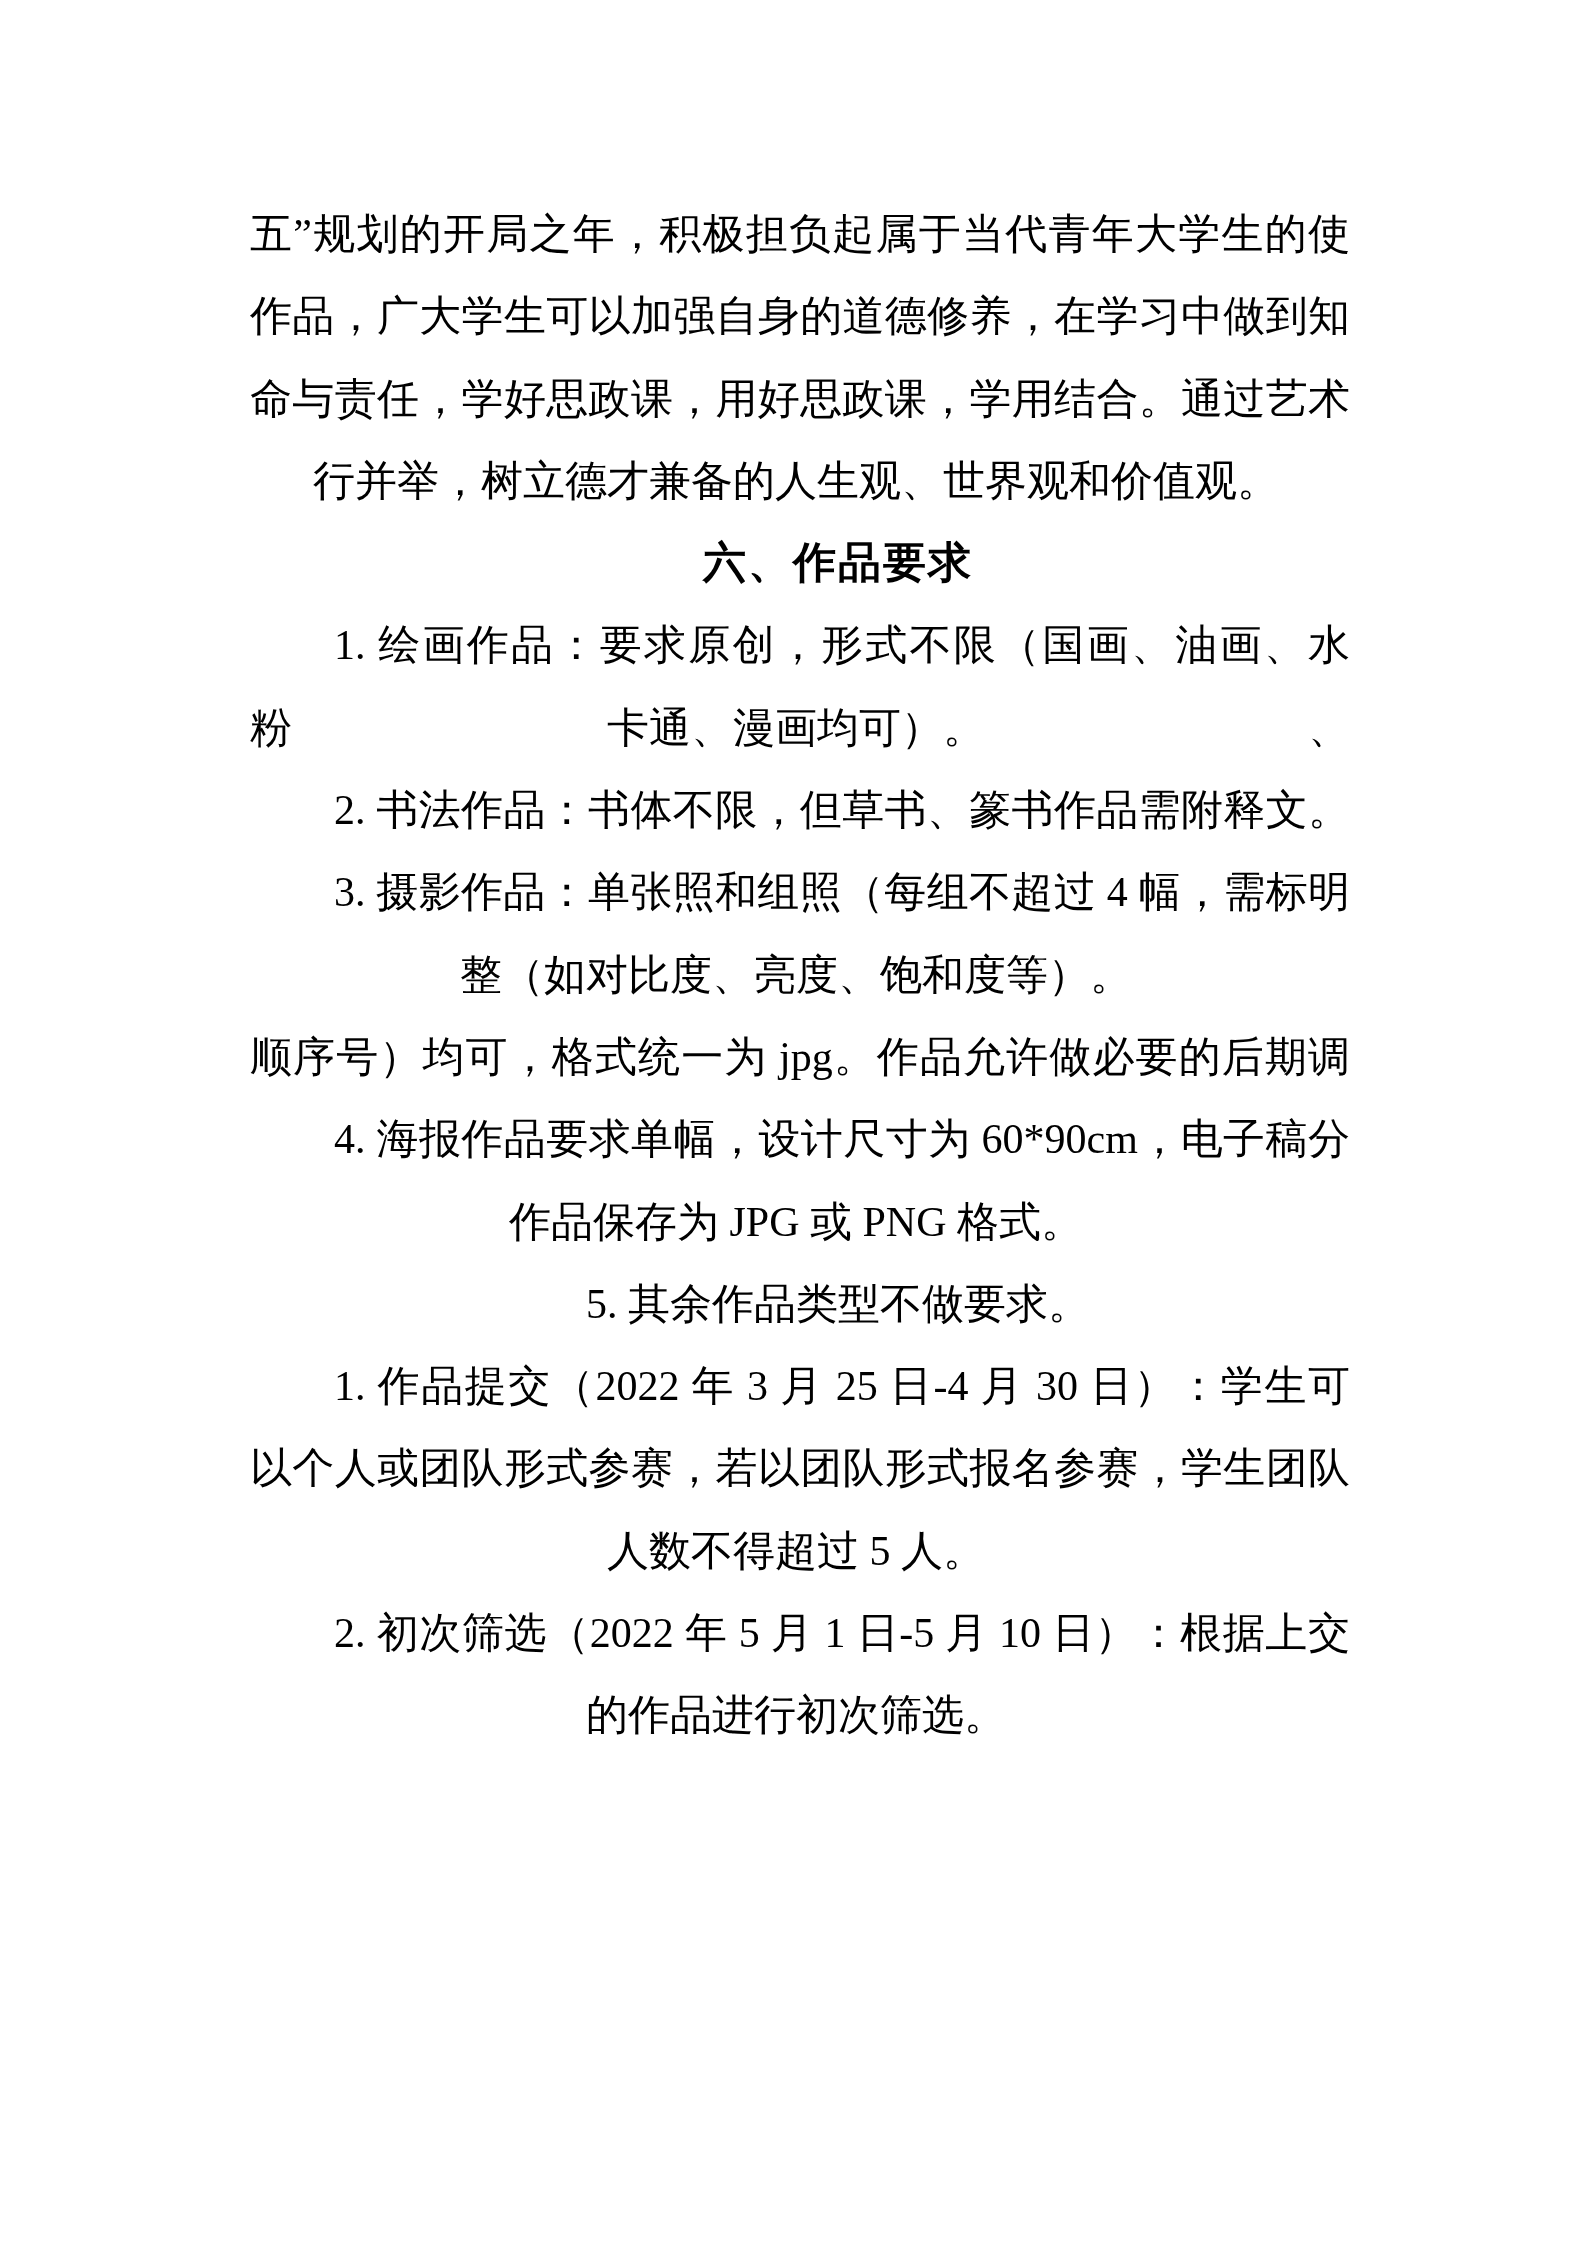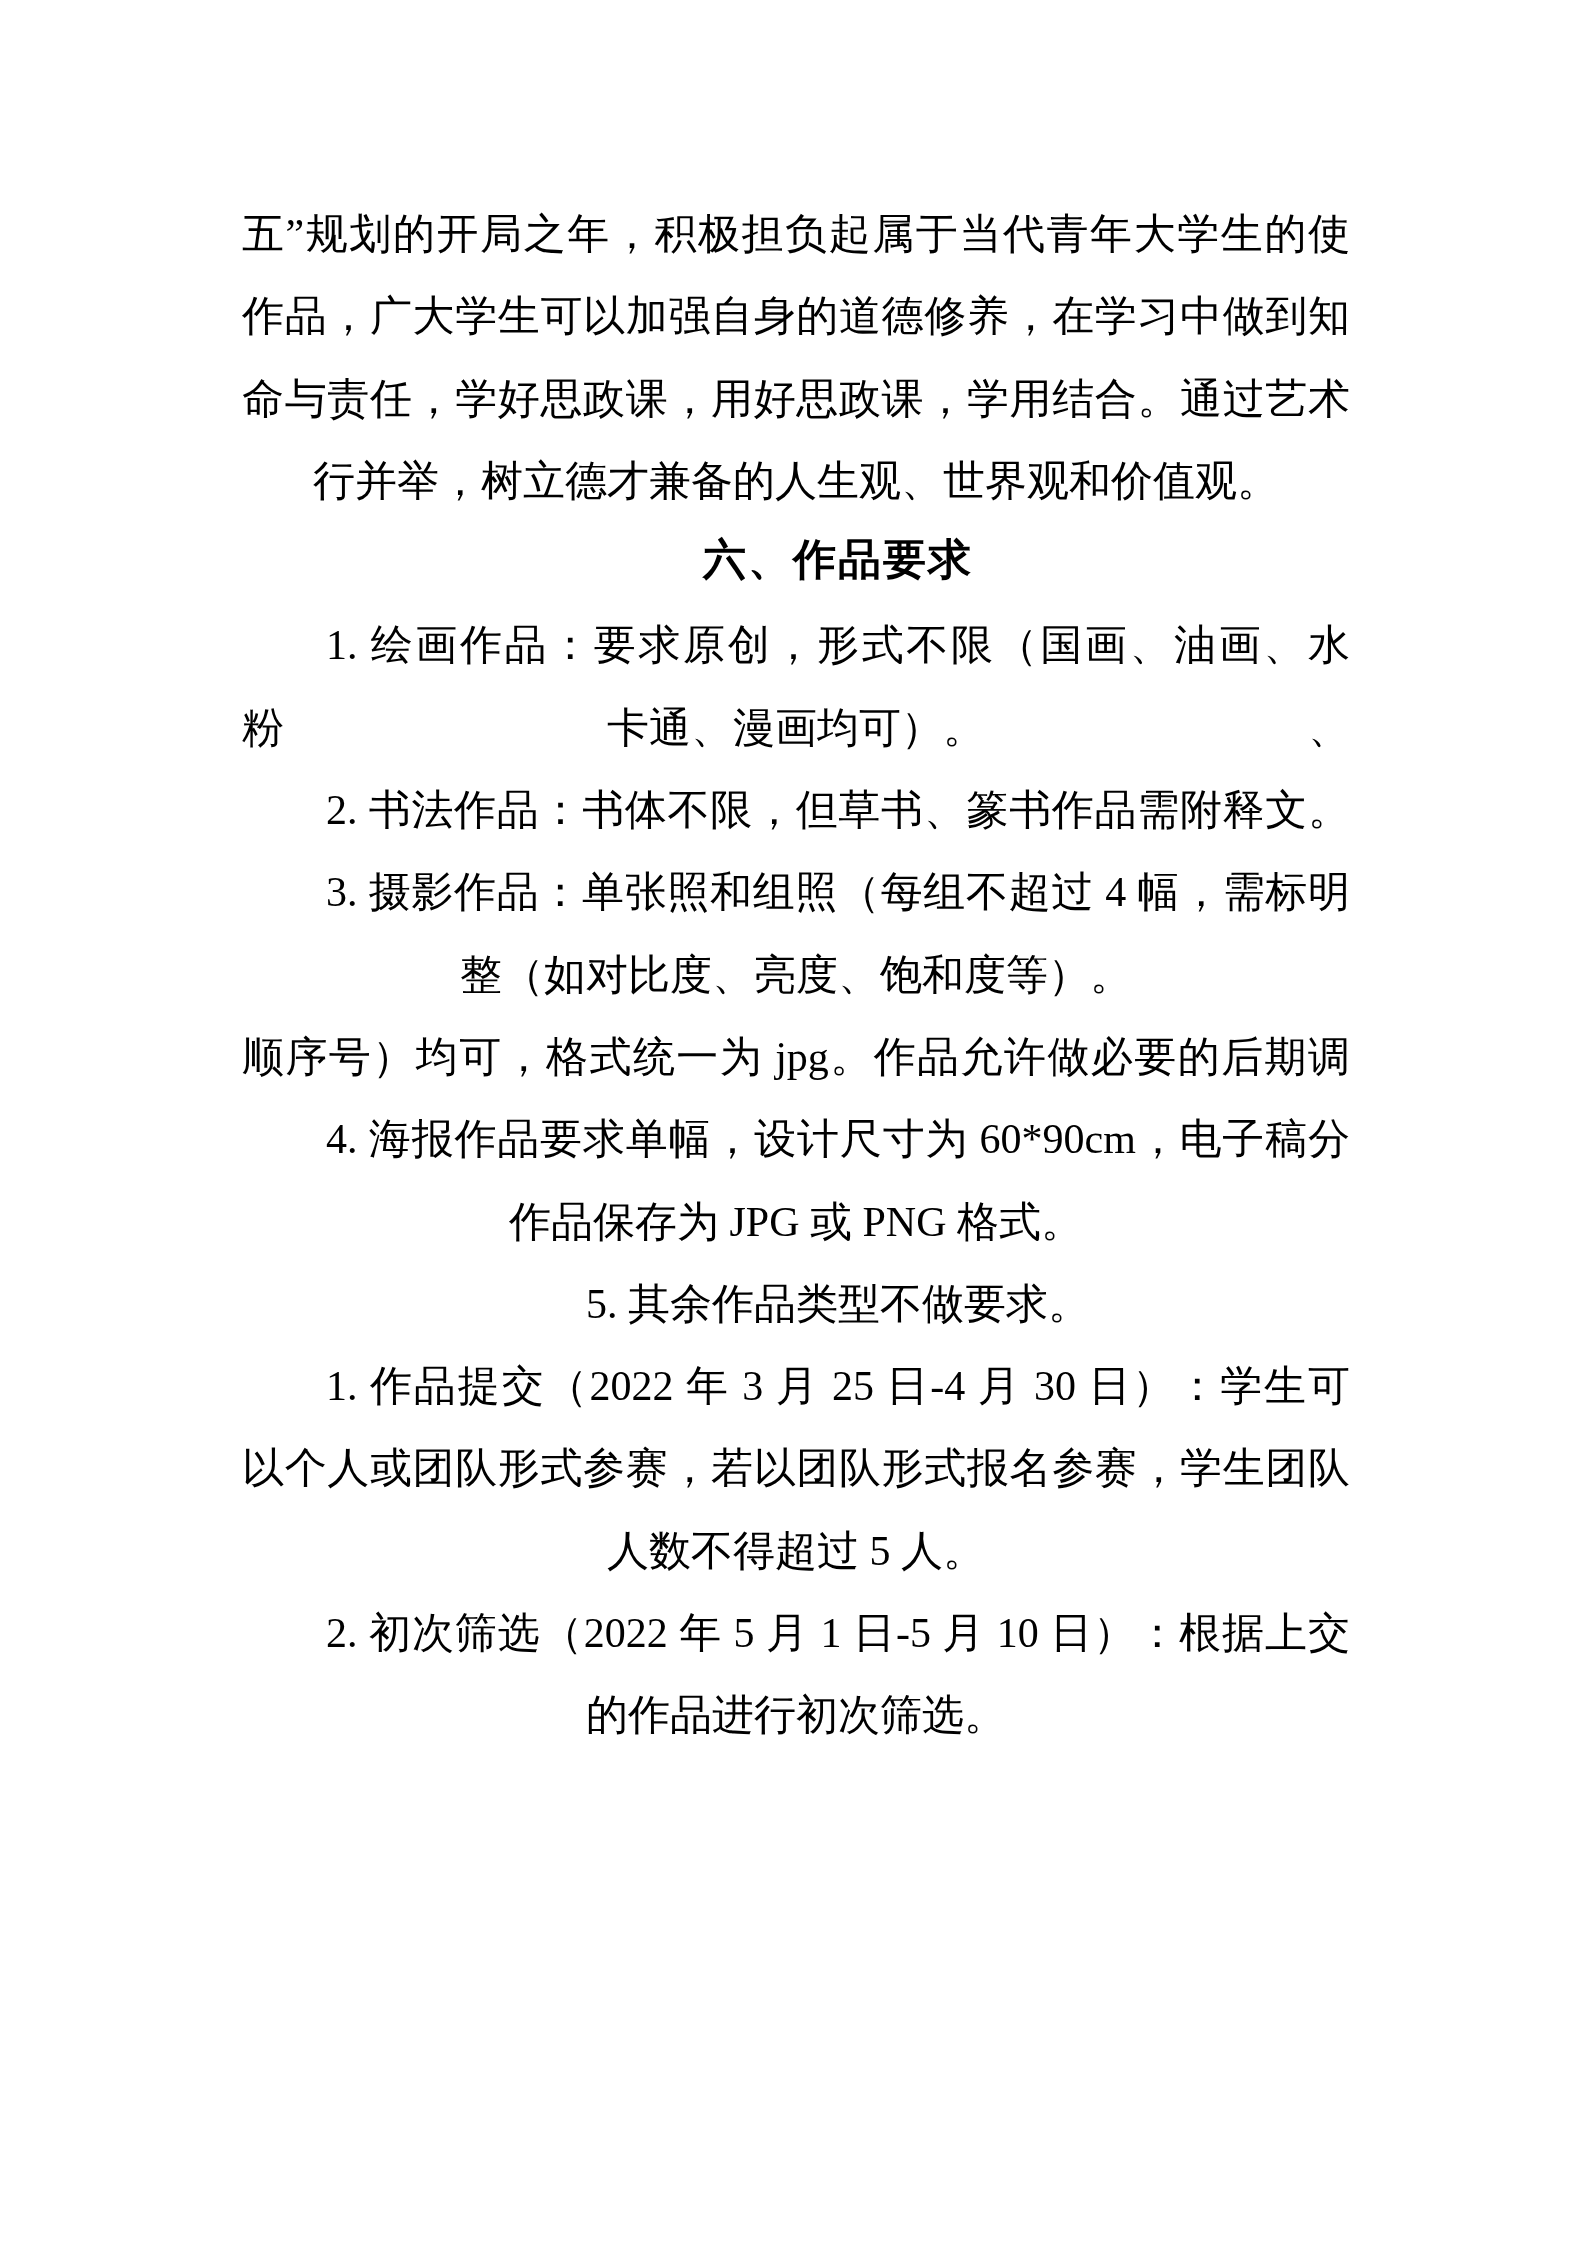--- a/index.html
+++ b/index.html
@@ -26,26 +26,27 @@
     height: 82.3px;
     line-height: 82.3px;
     font-size: 42px;
     white-space: nowrap;
     text-align: center;
   }
   .ln.fill {
     white-space: normal;
     text-align: justify;
     text-align-last: justify;
+    margin-left: 8px;
   }
   .ln.indent {
     text-indent: 84px;
   }
   .ln.heading {
-    font-family: Liberation Mono, monospace;
+    font-family: Liberation Serif, serif;
     font-weight: 700;
     font-size: 43px;
     letter-spacing: 2px;
   }
 </style>
 </head>
 <body>
 
 <div class="page">
   <div class="textblock">

